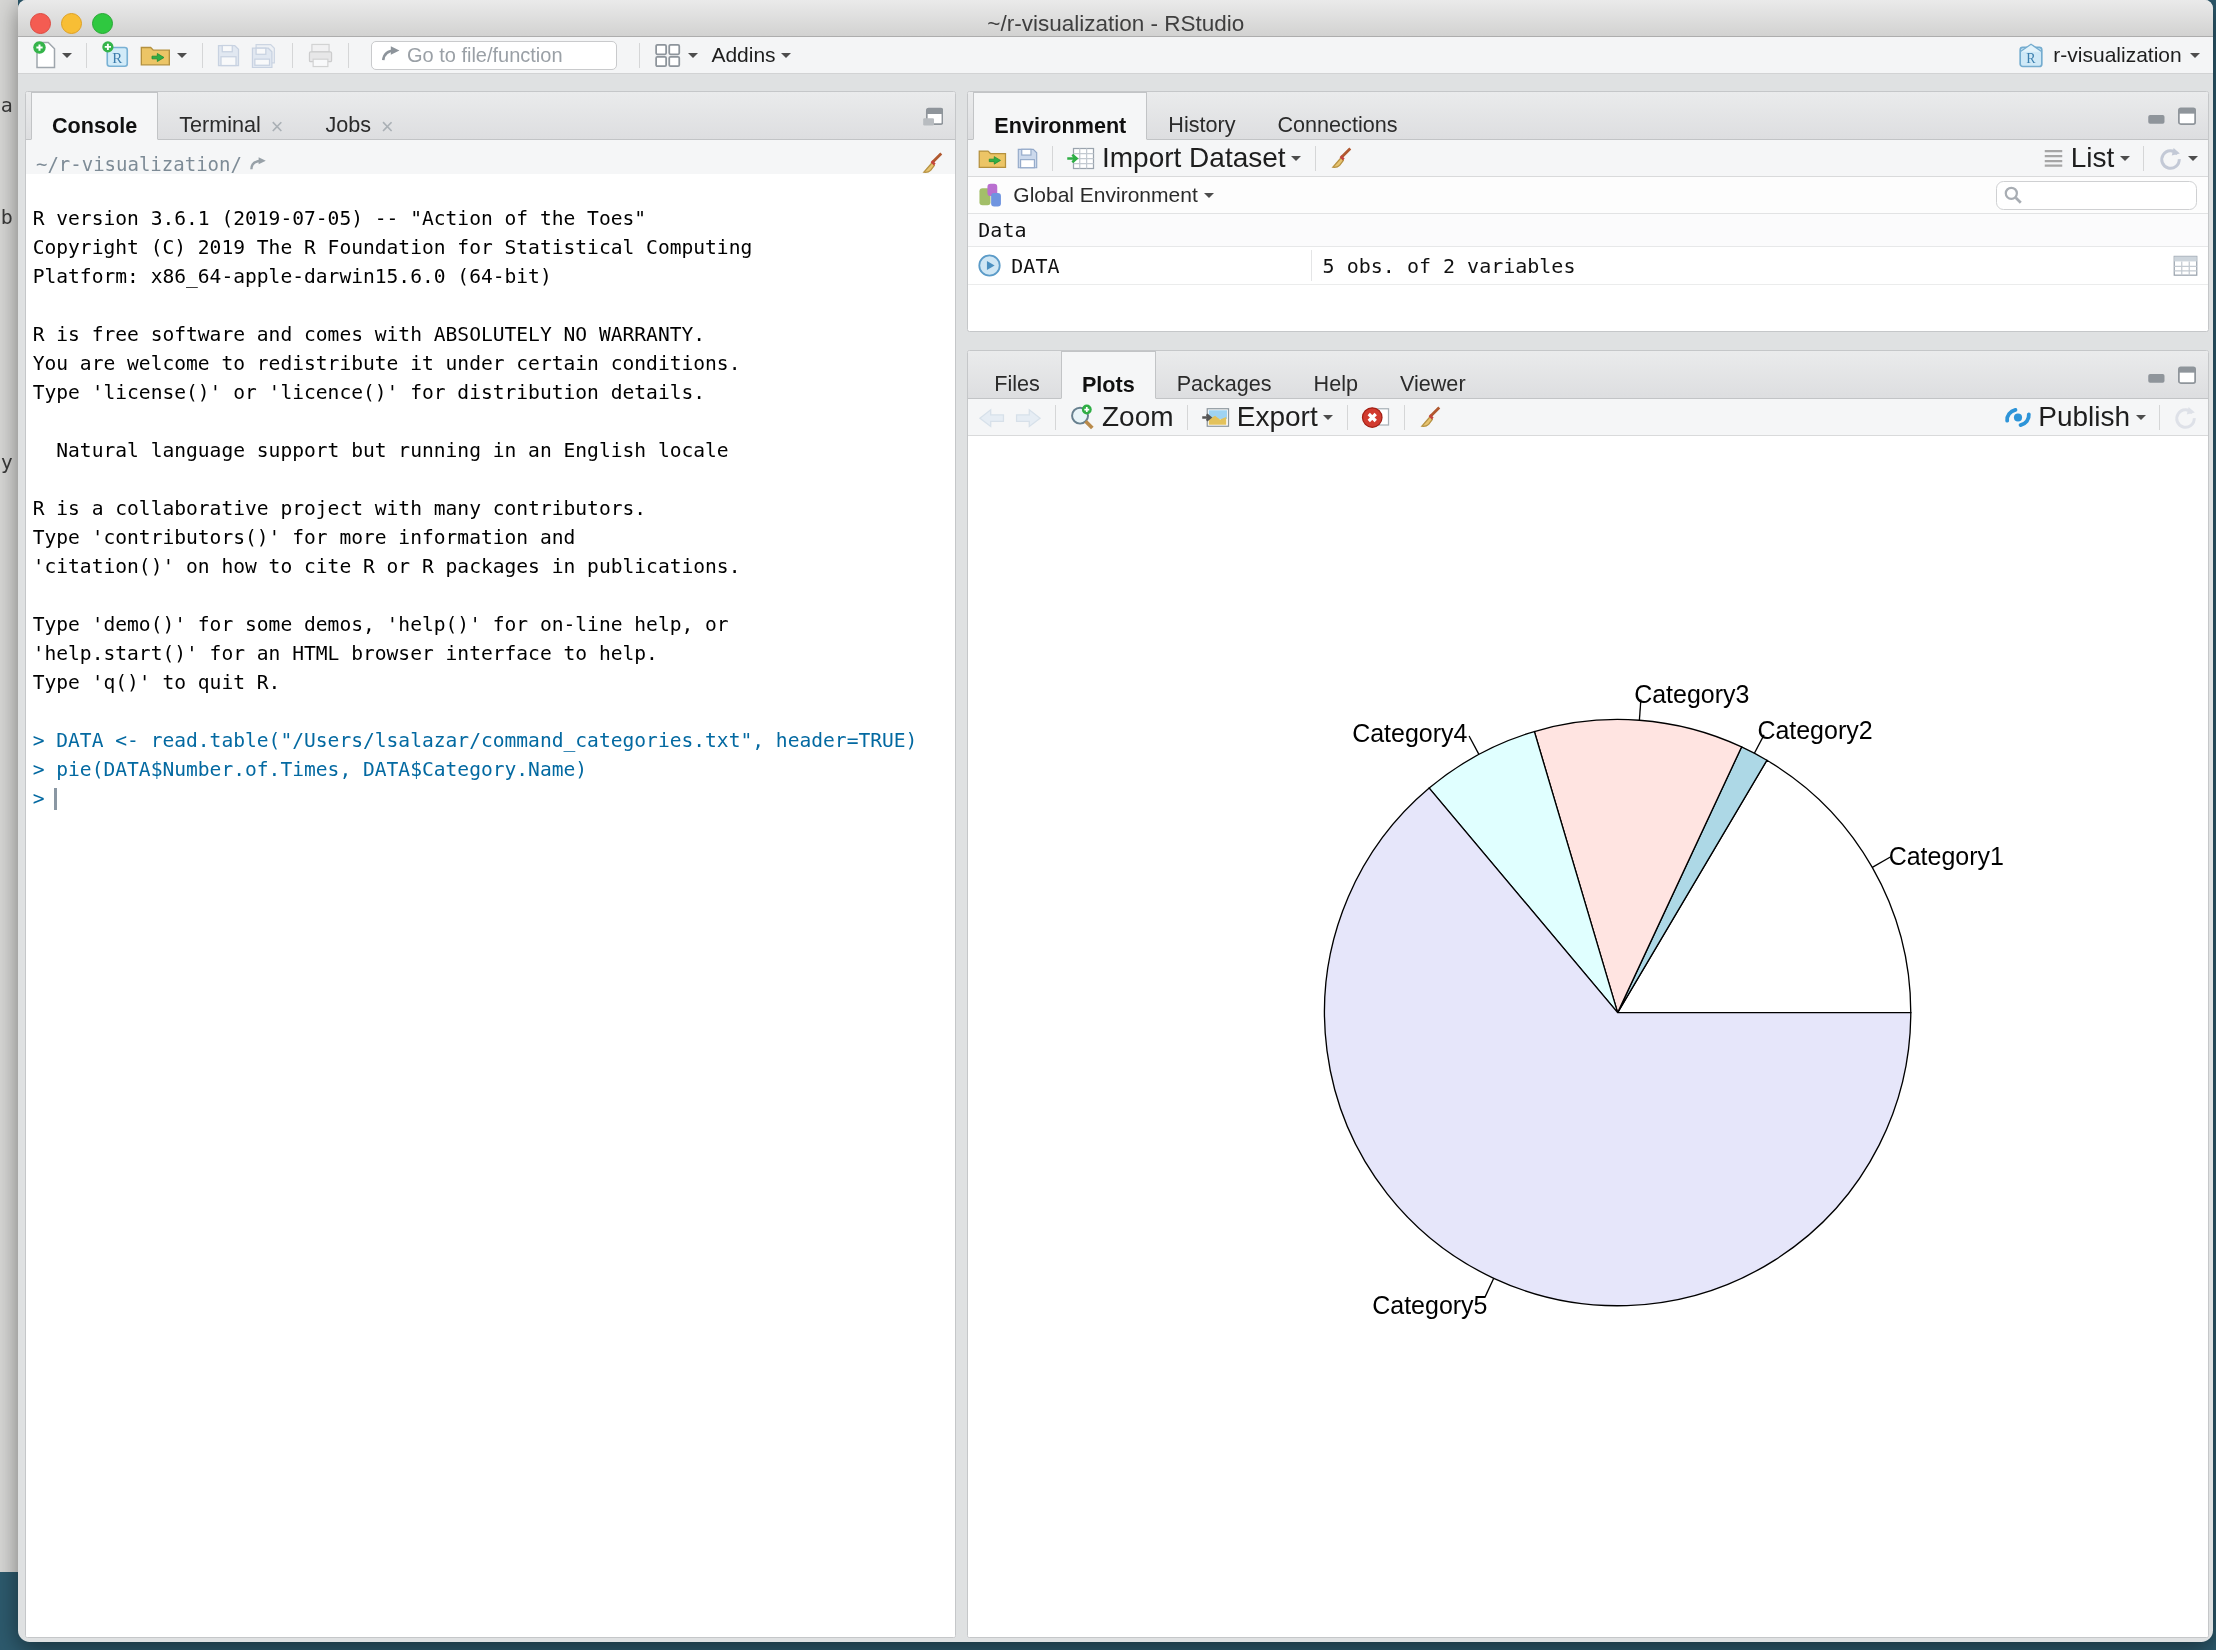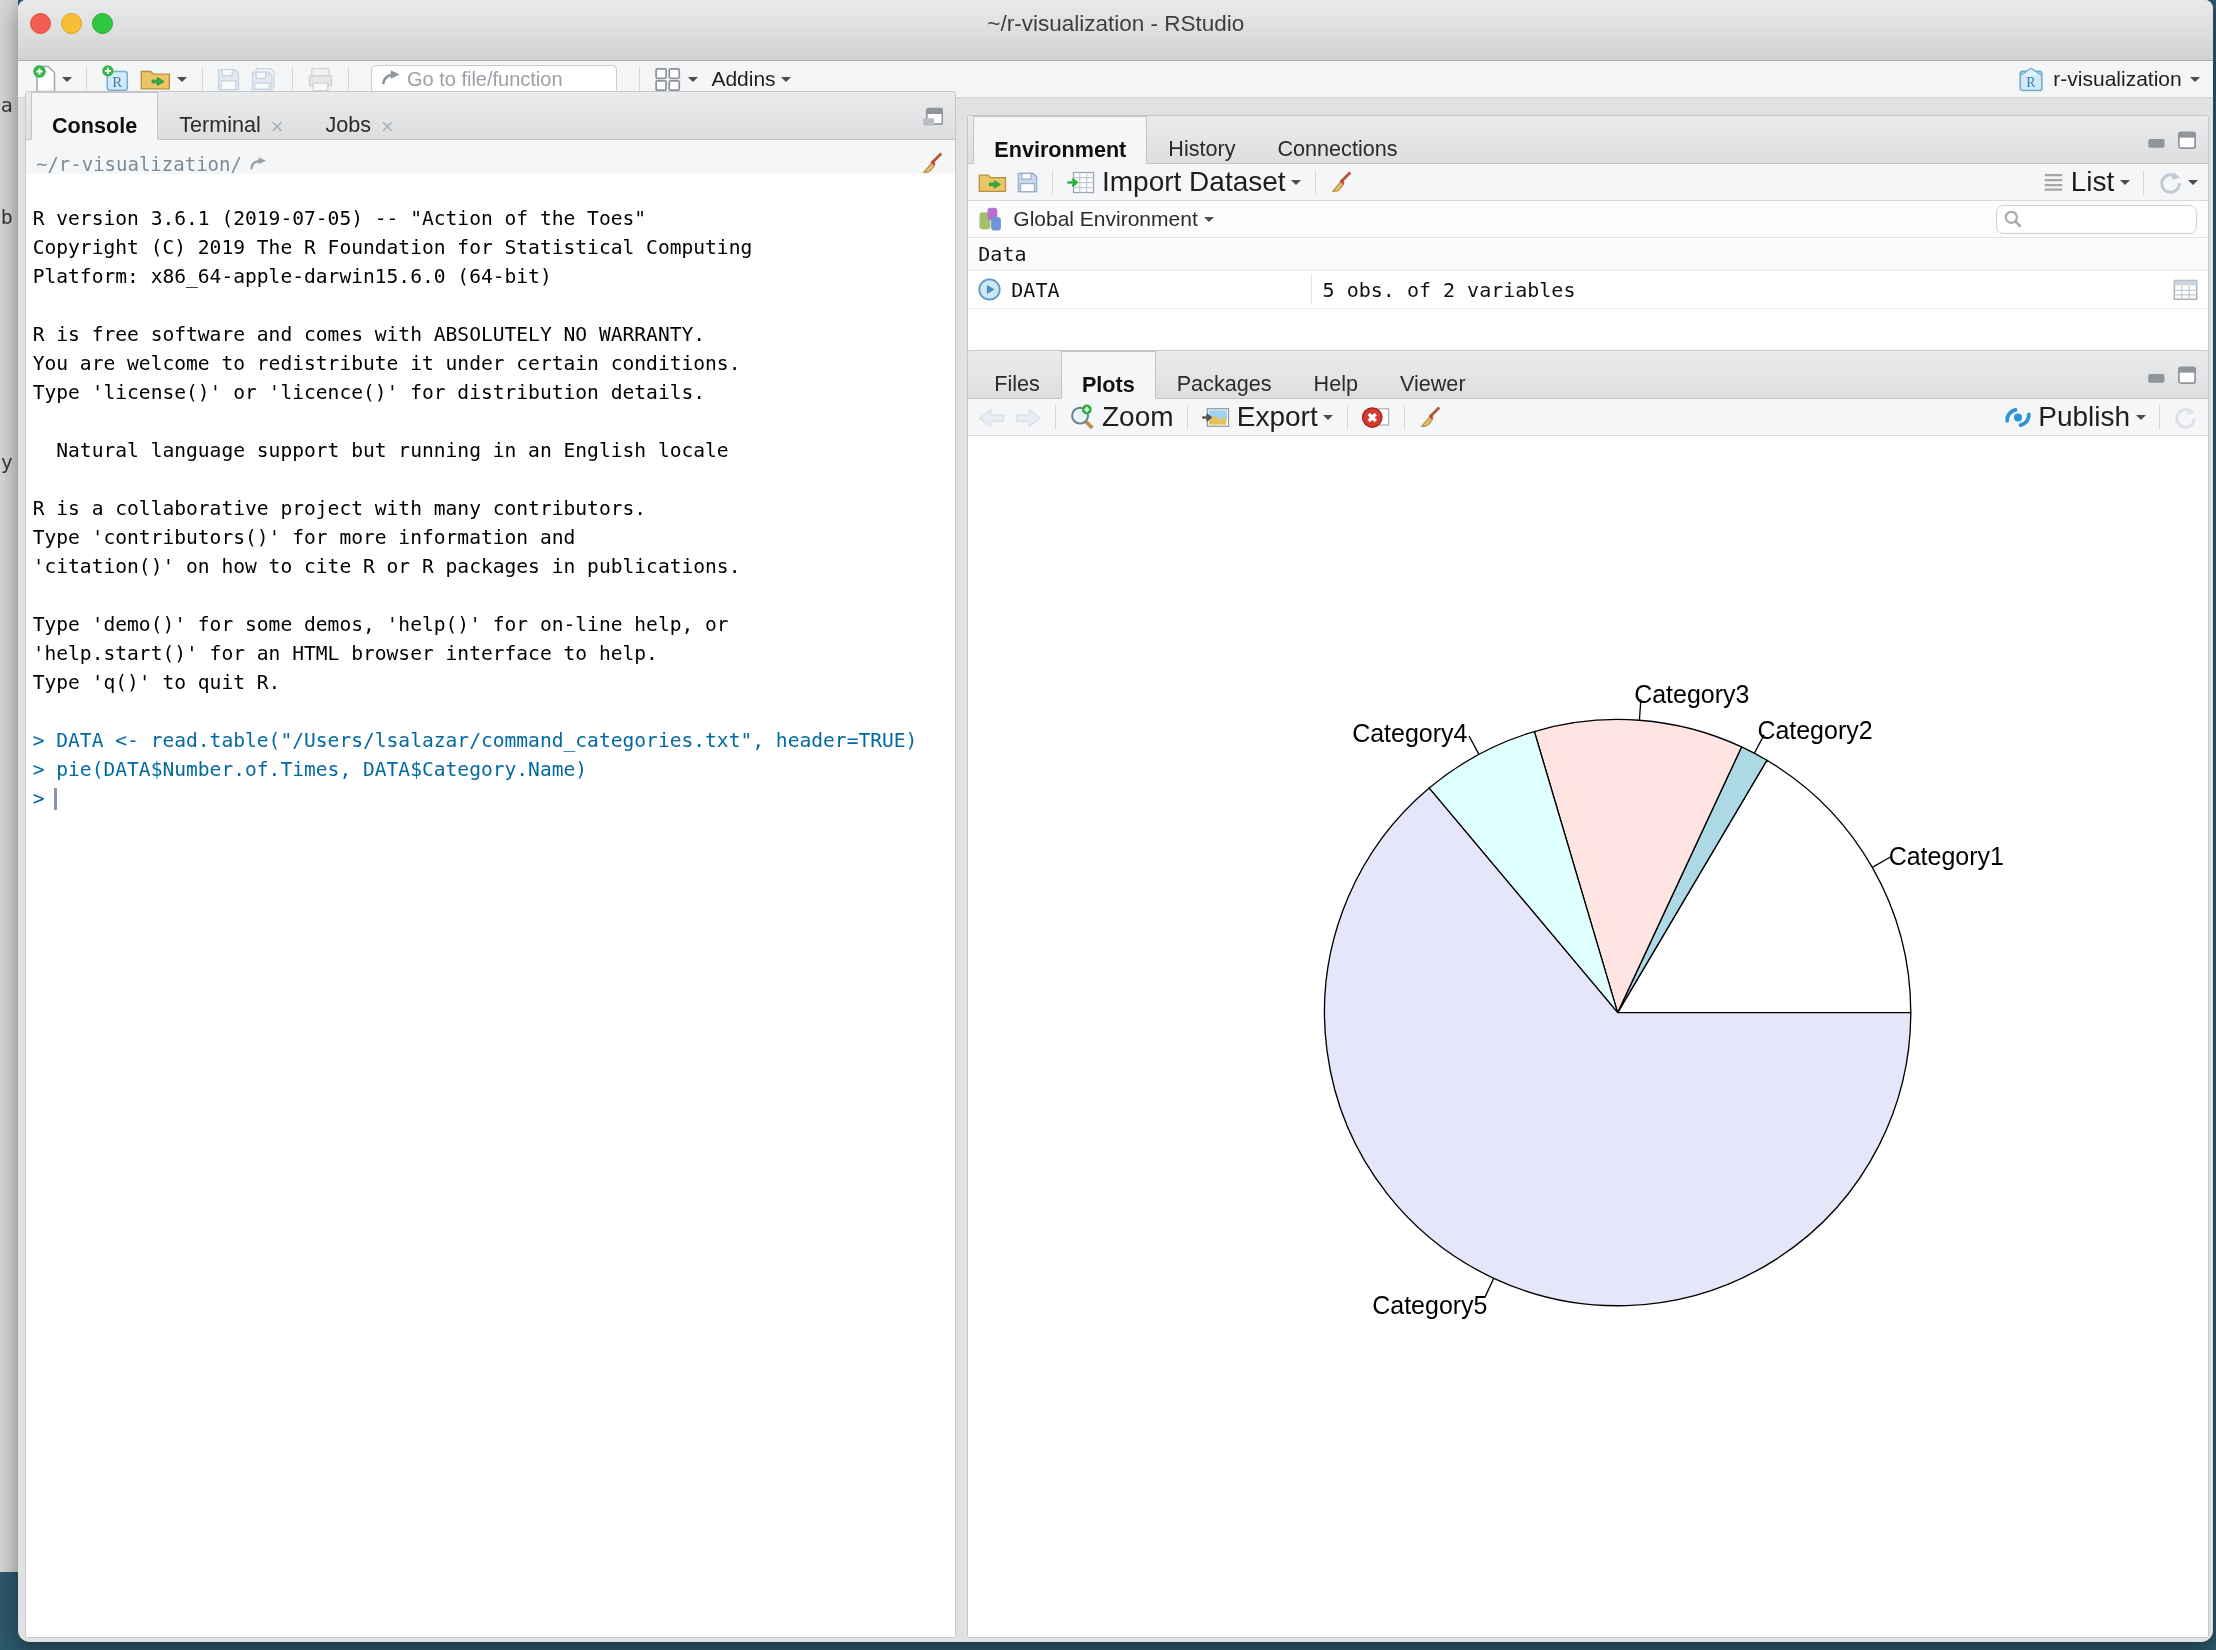--- a/index.html
+++ b/index.html
@@ -7,21 +7,21 @@
   .desktop { position:relative; width:2216px; height:1650px; background:#2d5a6d;
              font-family:"Liberation Sans", sans-serif; overflow:hidden; }
   .bg-strip-left { position:absolute; left:0; top:0; width:18.3px; height:1572px; background:#d7d7d5; }
   .bg-frag { position:absolute; font:20px "DejaVu Sans Mono", monospace; color:#3a3a3a; left:0.8px; }
   .bg-frag:nth-child(1){ top:93px; } .bg-frag:nth-child(2){ top:205px; } .bg-frag:nth-child(3){ top:450px; }
 
   .window { position:absolute; left:18.3px; top:0; width:2195px; height:1642px; background:#dfe1e2;
             border-radius:8.3px 8.3px 11.7px 11.7px; box-shadow:0 6.7px 23px rgba(0,0,0,.45); }
 
   
-  .titlebar { height:61px; background:linear-gradient(#eaeaea,#d2d2d1); border-bottom:0.8px solid #adadad;
+  .titlebar { height:37px; background:linear-gradient(#eaeaea,#d2d2d1); border-bottom:0.8px solid #adadad;
               border-radius:8.3px 8.3px 0 0; position:relative; }
   .traffic { position:absolute; top:13.3px; left:11.7px; display:flex; gap:10px; }
   .light { width:21px; height:21px; border-radius:50%; }
   .light.red { background:#f45c52; border:0.8px solid #dd4a41; }
   .light.yellow { background:#f8be35; border:0.8px solid #dfa123; }
   .light.green { background:#2fc840; border:0.8px solid #27a834; }
   .win-title { line-height:47px; text-align:center; font-size:22.5px; color:#3f3f3f; }
 
   
   .main-toolbar { height:37px; background:#f4f5f6; border-bottom:0.8px solid #d2d3d4;
@@ -36,21 +36,21 @@
   .goto-box input { border:none; outline:none; font-size:20px; color:#555; width:100%; background:transparent;
                     font-family:"Liberation Sans",sans-serif; }
   .goto-box input::placeholder { color:#9aa0a6; }
   .toolbar-label { font-size:21px; color:#1e1e1e; }
   .project-btn { margin-left:auto; display:flex; align-items:center; gap:8.3px; font-size:21px; color:#1e1e1e; }
 
   
   .content { position:absolute; top:86px; left:0; right:0; bottom:0; }
   .pane { position:absolute; background:#fff; border:0.8px solid #c5c7c9; border-radius:2.5px; overflow:hidden; }
   #console-pane { left:6.7px; top:5px; width:931px; height:1547px; }
-  #env-pane { left:949px; top:5px; width:1242px; height:241px;margin-top:24px; }
+  #env-pane { left:949px; top:5px; width:1242px; height:241px; }
   #plots-pane { left:949px; top:264px; width:1242px; height:1288px; }
 
   .tabbar { height:48px; background:linear-gradient(#eaebec,#dddee0); border-bottom:0.8px solid #c2c4c6;
             display:flex; position:relative; }
   .tabs { display:flex; align-items:stretch; padding-left:5px; height:100%; }
   .tab { display:flex; align-items:flex-end; padding:0 20px; font-size:21.6px; color:#2b2b2b;
          border:0.8px solid transparent; position:relative; }
   .tab.active { background:#f5f6f7; border-color:#c2c4c6; border-bottom-color:#f5f6f7; margin-bottom:-0.8px;
                 z-index:2; color:#101010; font-weight:700; }
   .tab-close { margin-left:10px; color:#aab0b5; font-size:21.6px; line-height:1; }

